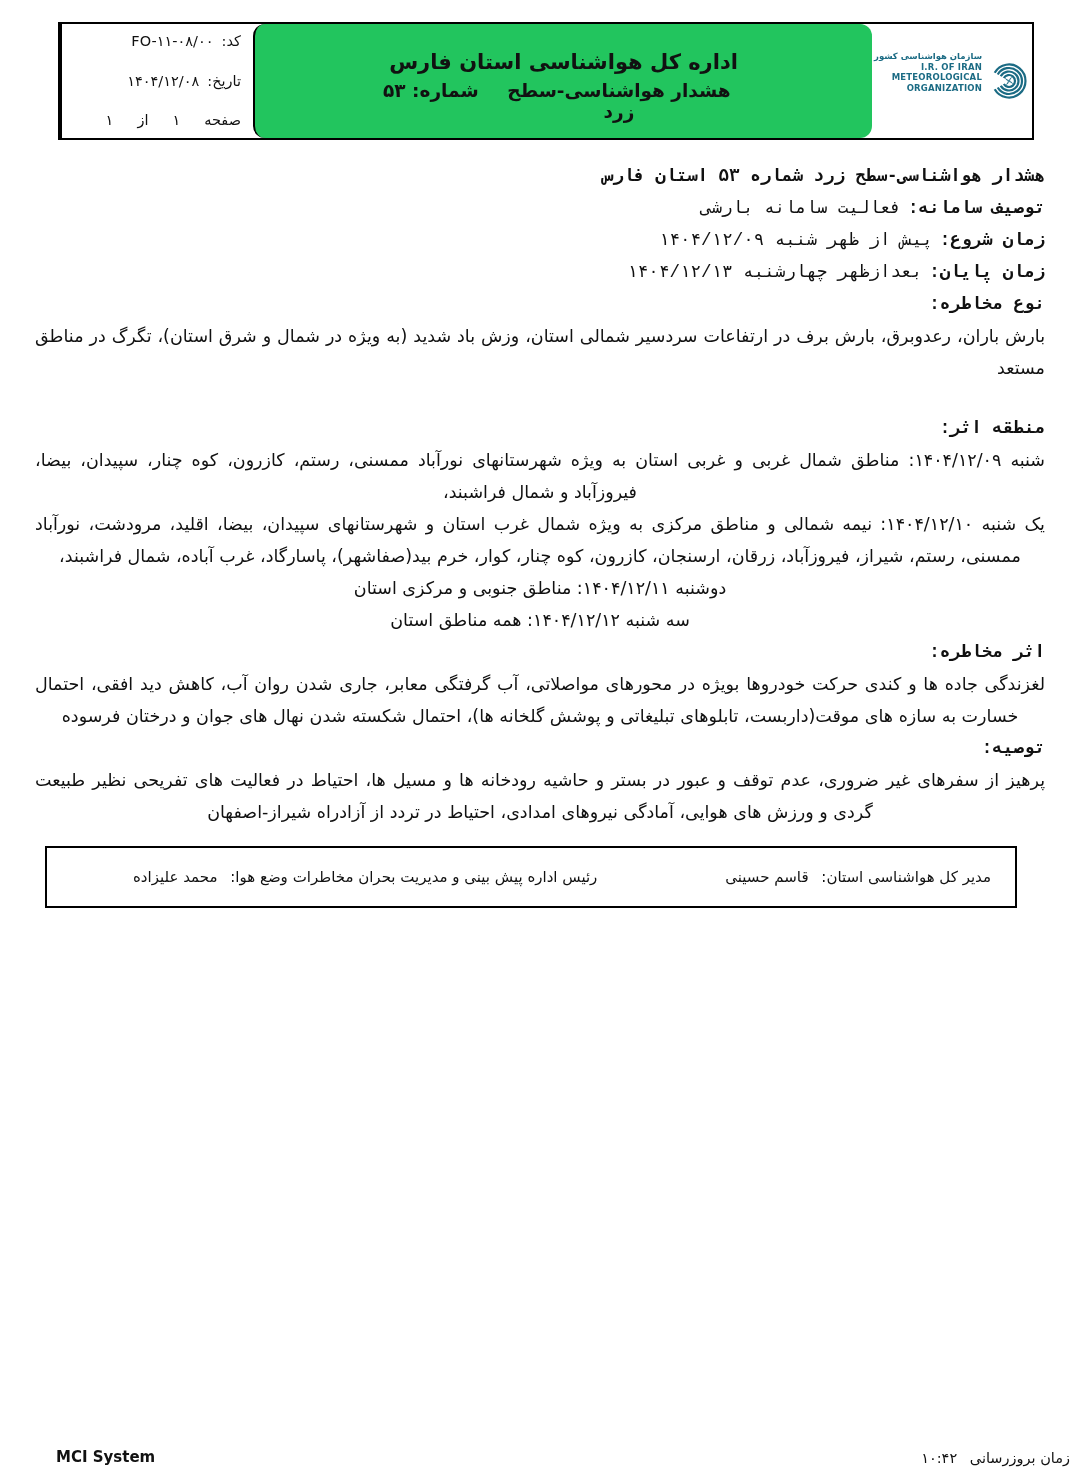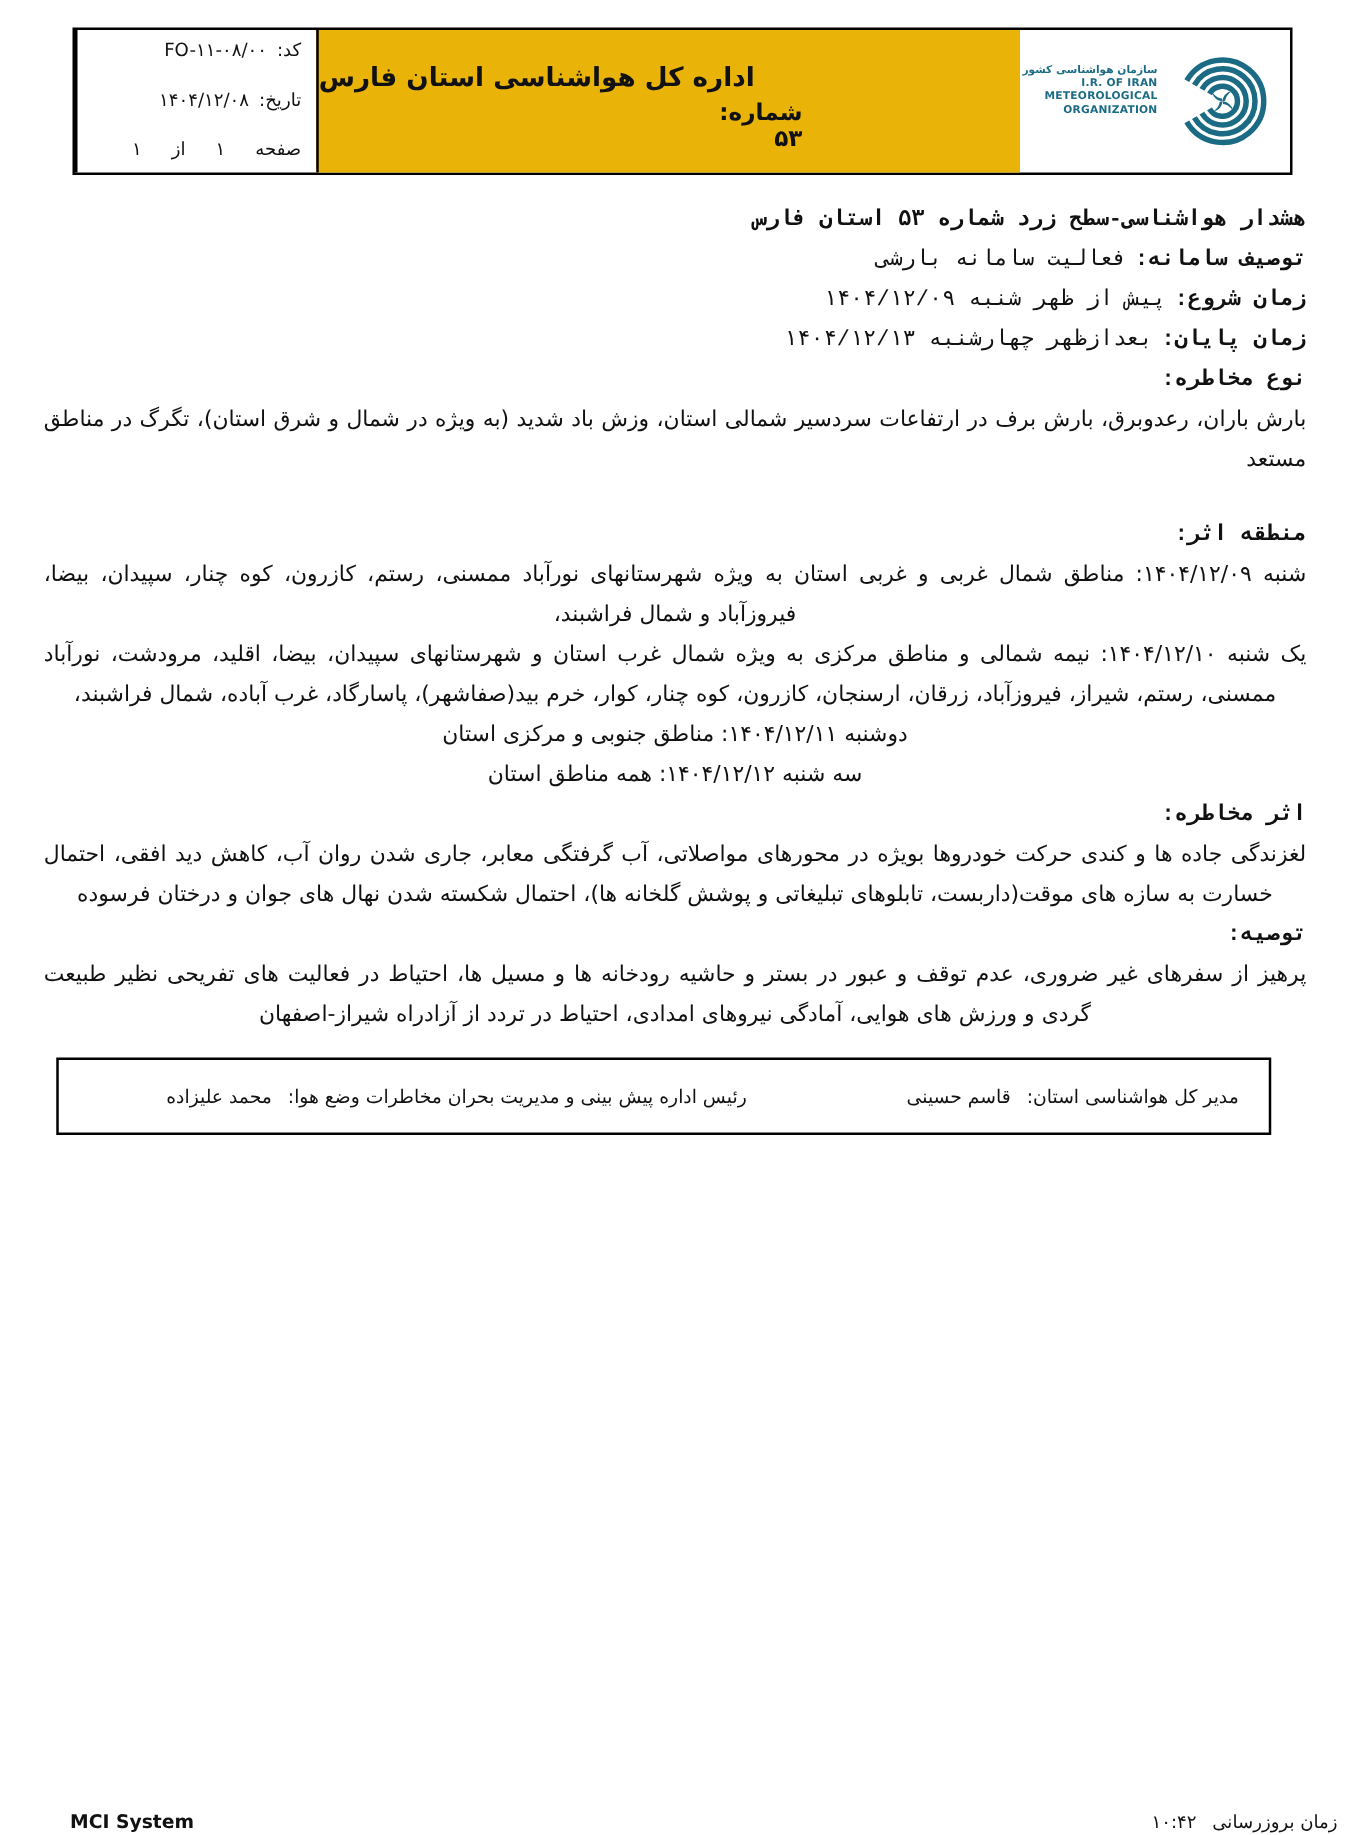--- a/index.html
+++ b/index.html
@@ -26,35 +26,36 @@
     display:flex;flex-direction:column;justify-content:space-between;
     padding:9px 12px 10px 12px;
     font-size:14.5px;
     direction:rtl;
     order:1;
   }
   .meta-row{display:flex;direction:rtl;align-items:center;gap:8px;white-space:nowrap;}
   .meta-row .val{direction:ltr;unicode-bidi:isolate;}
   .meta-page{display:flex;direction:rtl;gap:24px;}
   .cell-title{
-    flex:1;background:#eab308;
-    display:flex;
+    flex:1;background:#22c55e;
+    display:flex;flex-direction:column;
     border-left:2.5px solid #000;
     order:2;
+    border-radius:12px;
   }
   .org-title{
     margin-top:26px;text-align:center;
     font-weight:bold;font-size:21px;direction:rtl;
   }
   .yrow2{display:flex;margin-top:auto;margin-bottom:16px;font-weight:bold;font-size:18.5px;}
   .yrow2 .sp1{width:17%;}
   .yrow2 .num{width:23%;text-align:center;direction:rtl;}
   .yrow2 .subtitle{width:38%;text-align:center;direction:rtl;}
   .cell-logo{
-    width:216px;display:flex;align-items:center;justify-content:flex-start;
+    width:160px;display:flex;align-items:center;justify-content:space-between;
     gap:2px;order:3;padding:4px 2px;
   }
   .logo-text{display:flex;flex-direction:column;align-items:flex-end;text-align:right;margin-top:-18px;}
   .logo-fa{font-size:8.5px;font-weight:bold;color:#1b6b84;margin-bottom:1px;white-space:nowrap;}
   .logo-en{font-size:8.5px;font-weight:bold;color:#1b6b84;line-height:1.25;letter-spacing:.2px;white-space:nowrap;}
   
   .body{
     margin:20px 35px 0 35px;
     direction:rtl;
     font-size:17.5px;
@@ -114,20 +115,21 @@
     </div>
 
     <div class="hdr-cell cell-title">
       <div class="org-title">اداره کل هواشناسی استان فارس</div>
       <div class="yrow2">
         <span class="sp1"></span>
         <span class="num">
           <span>شماره:</span>
           <span>۵۳</span>
         </span>
+        <span class="subtitle">هشدار هواشناسی-سطح زرد</span>
       </div>
     </div>
 
     <div class="hdr-cell cell-logo">
       <div class="logo-text">
         <div class="logo-fa">سازمان هواشناسی کشور</div>
         <div class="logo-en">I.R. OF IRAN</div>
         <div class="logo-en">METEOROLOGICAL</div>
         <div class="logo-en">ORGANIZATION</div>
       </div>

